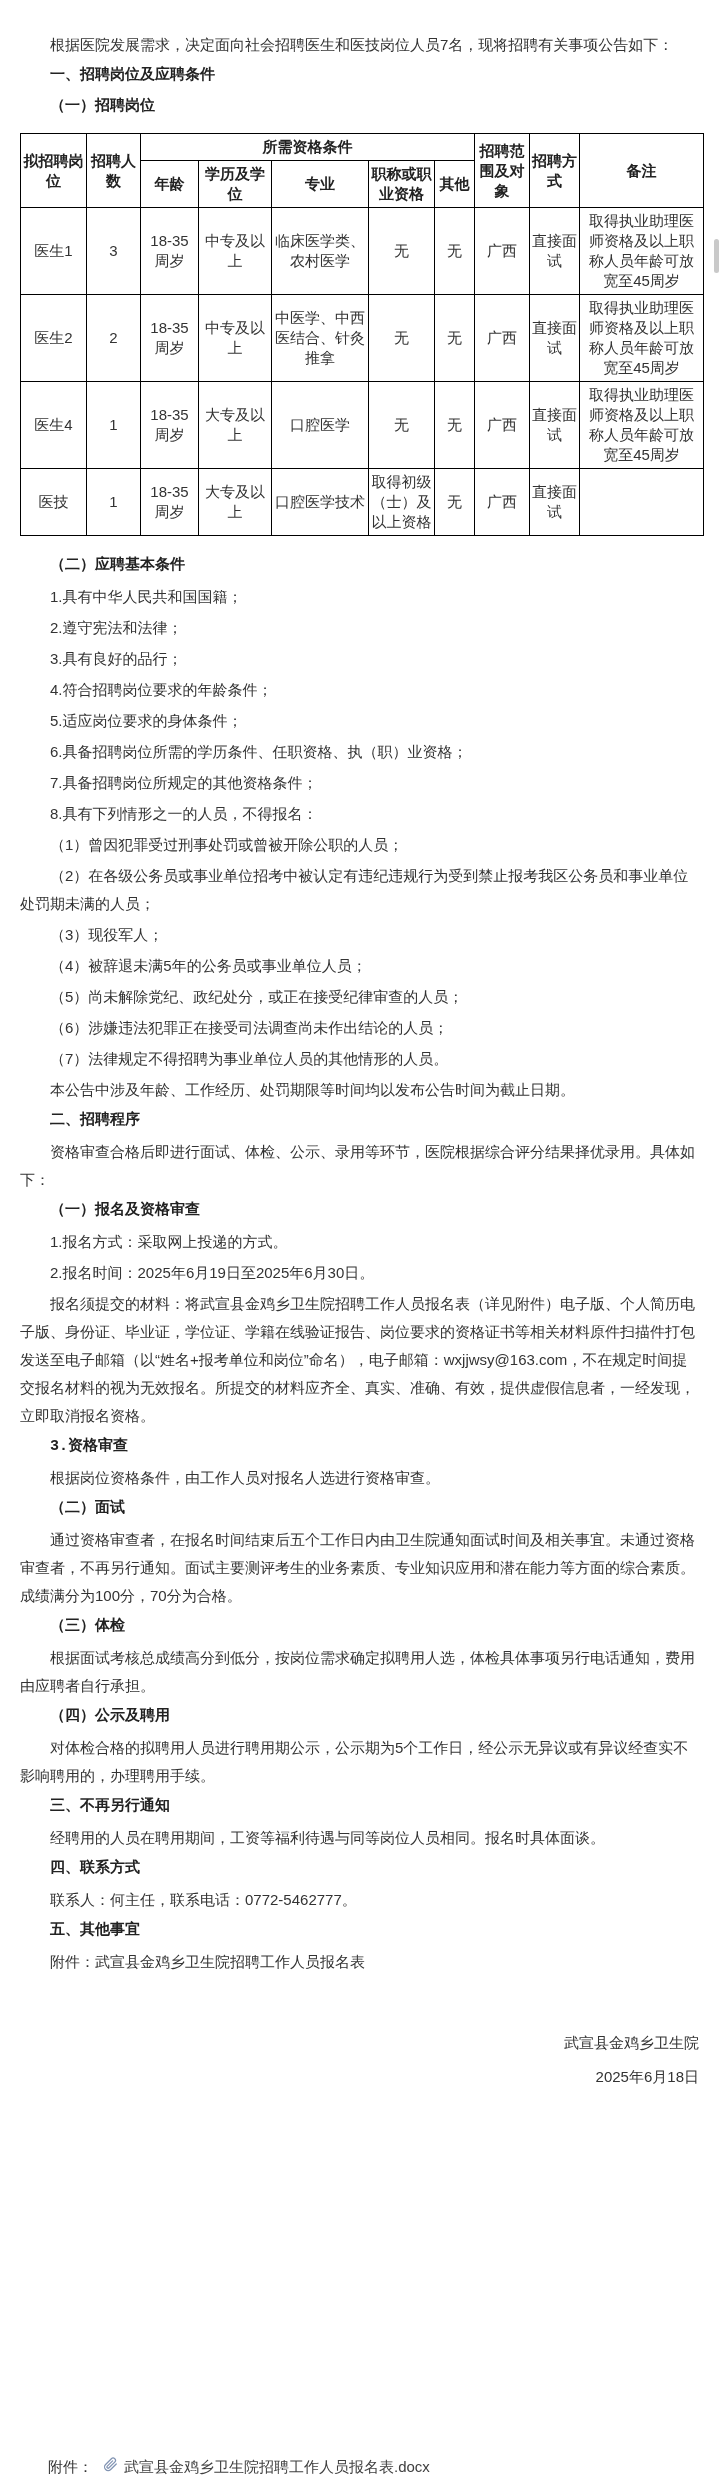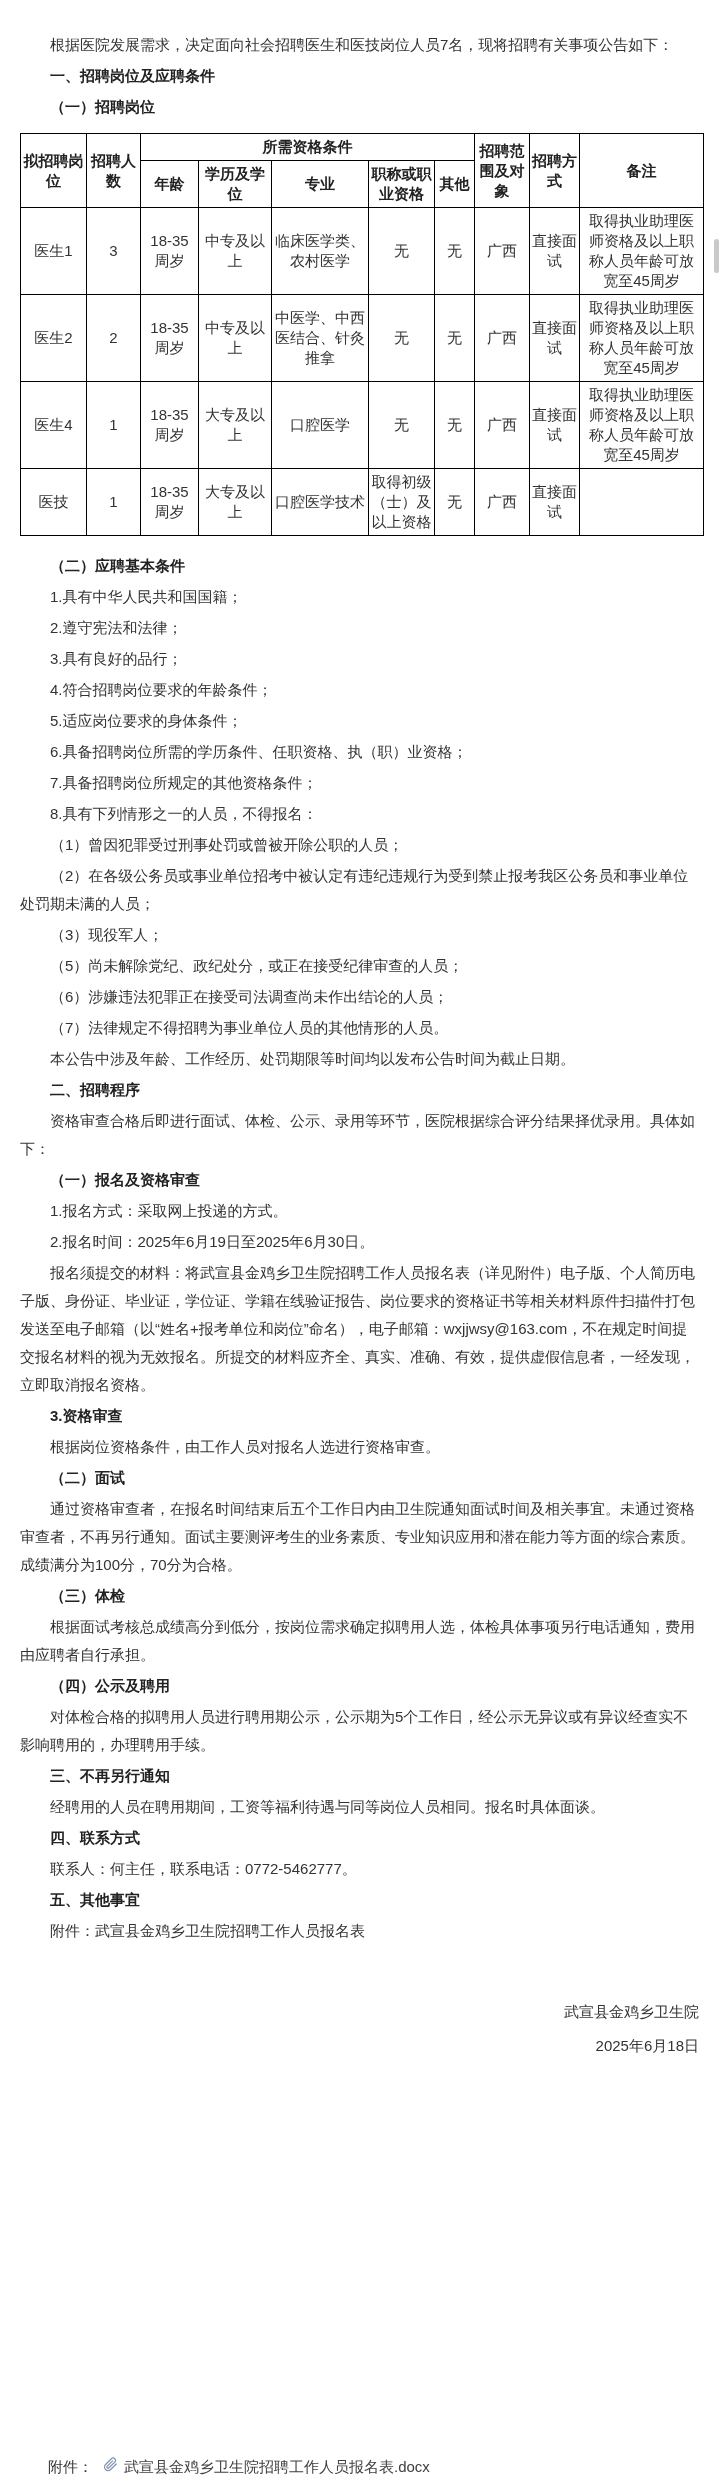--- a/index.html
+++ b/index.html
@@ -4,21 +4,21 @@
 <style>
   html,body{margin:0;padding:0;}
   body{
     width:719px;height:2492px;position:relative;overflow:hidden;
     background:#ffffff;color:#333333;
     font-family:"Liberation Sans","DejaVu Sans",sans-serif;
     font-size:15px;
   }
   .doc{padding:28px 20px 0 20px;}
   .doc p{margin:3px 0;line-height:28px;text-indent:2em;word-break:break-all;}
-  .doc p.bold{font-weight:bold;color:#222222;}
+  .doc p.bold{font-weight:bold;color:#222222;font-family:Liberation Mono, monospace;}
   .sig p{margin:4px 0;text-align:right;text-indent:0;line-height:30px;}
   .sig{margin-top:52px;}
   table.jobs{
     border-collapse:collapse;table-layout:fixed;width:683px;
     margin:12px 0 16px 0;text-align:center;
   }
   table.jobs th,table.jobs td{
     border:1px solid #000;padding:3px 2px;line-height:20px;
     font-size:15px;word-break:break-all;vertical-align:middle;
   }
@@ -134,20 +134,21 @@
       <p>2.遵守宪法和法律；</p>
       <p>3.具有良好的品行；</p>
       <p>4.符合招聘岗位要求的年龄条件；</p>
       <p>5.适应岗位要求的身体条件；</p>
       <p>6.具备招聘岗位所需的学历条件、任职资格、执（职）业资格；</p>
       <p>7.具备招聘岗位所规定的其他资格条件；</p>
       <p>8.具有下列情形之一的人员，不得报名：</p>
       <p>（1）曾因犯罪受过刑事处罚或曾被开除公职的人员；</p>
       <p>（2）在各级公务员或事业单位招考中被认定有违纪违规行为受到禁止报考我区公务员和事业单位处罚期未满的人员；</p>
       <p>（3）现役军人；</p>
+      <p>（4）被辞退未满5年的公务员或事业单位人员；</p>
       <p>（5）尚未解除党纪、政纪处分，或正在接受纪律审查的人员；</p>
       <p>（6）涉嫌违法犯罪正在接受司法调查尚未作出结论的人员；</p>
       <p>（7）法律规定不得招聘为事业单位人员的其他情形的人员。</p>
       <p>本公告中涉及年龄、工作经历、处罚期限等时间均以发布公告时间为截止日期。</p>
       <p class="bold">二、招聘程序</p>
       <p>资格审查合格后即进行面试、体检、公示、录用等环节，医院根据综合评分结果择优录用。具体如下：</p>
       <p class="bold">（一）报名及资格审查</p>
       <p>1.报名方式：采取网上投递的方式。</p>
       <p>2.报名时间：2025年6月19日至2025年6月30日。</p>
       <p>报名须提交的材料：将武宣县金鸡乡卫生院招聘工作人员报名表（详见附件）电子版、个人简历电子版、身份证、毕业证，学位证、学籍在线验证报告、岗位要求的资格证书等相关材料原件扫描件打包发送至电子邮箱（以“姓名+报考单位和岗位”命名），电子邮箱：wxjjwsy@163.com，不在规定时间提交报名材料的视为无效报名。所提交的材料应齐全、真实、准确、有效，提供虚假信息者，一经发现，立即取消报名资格。</p>

